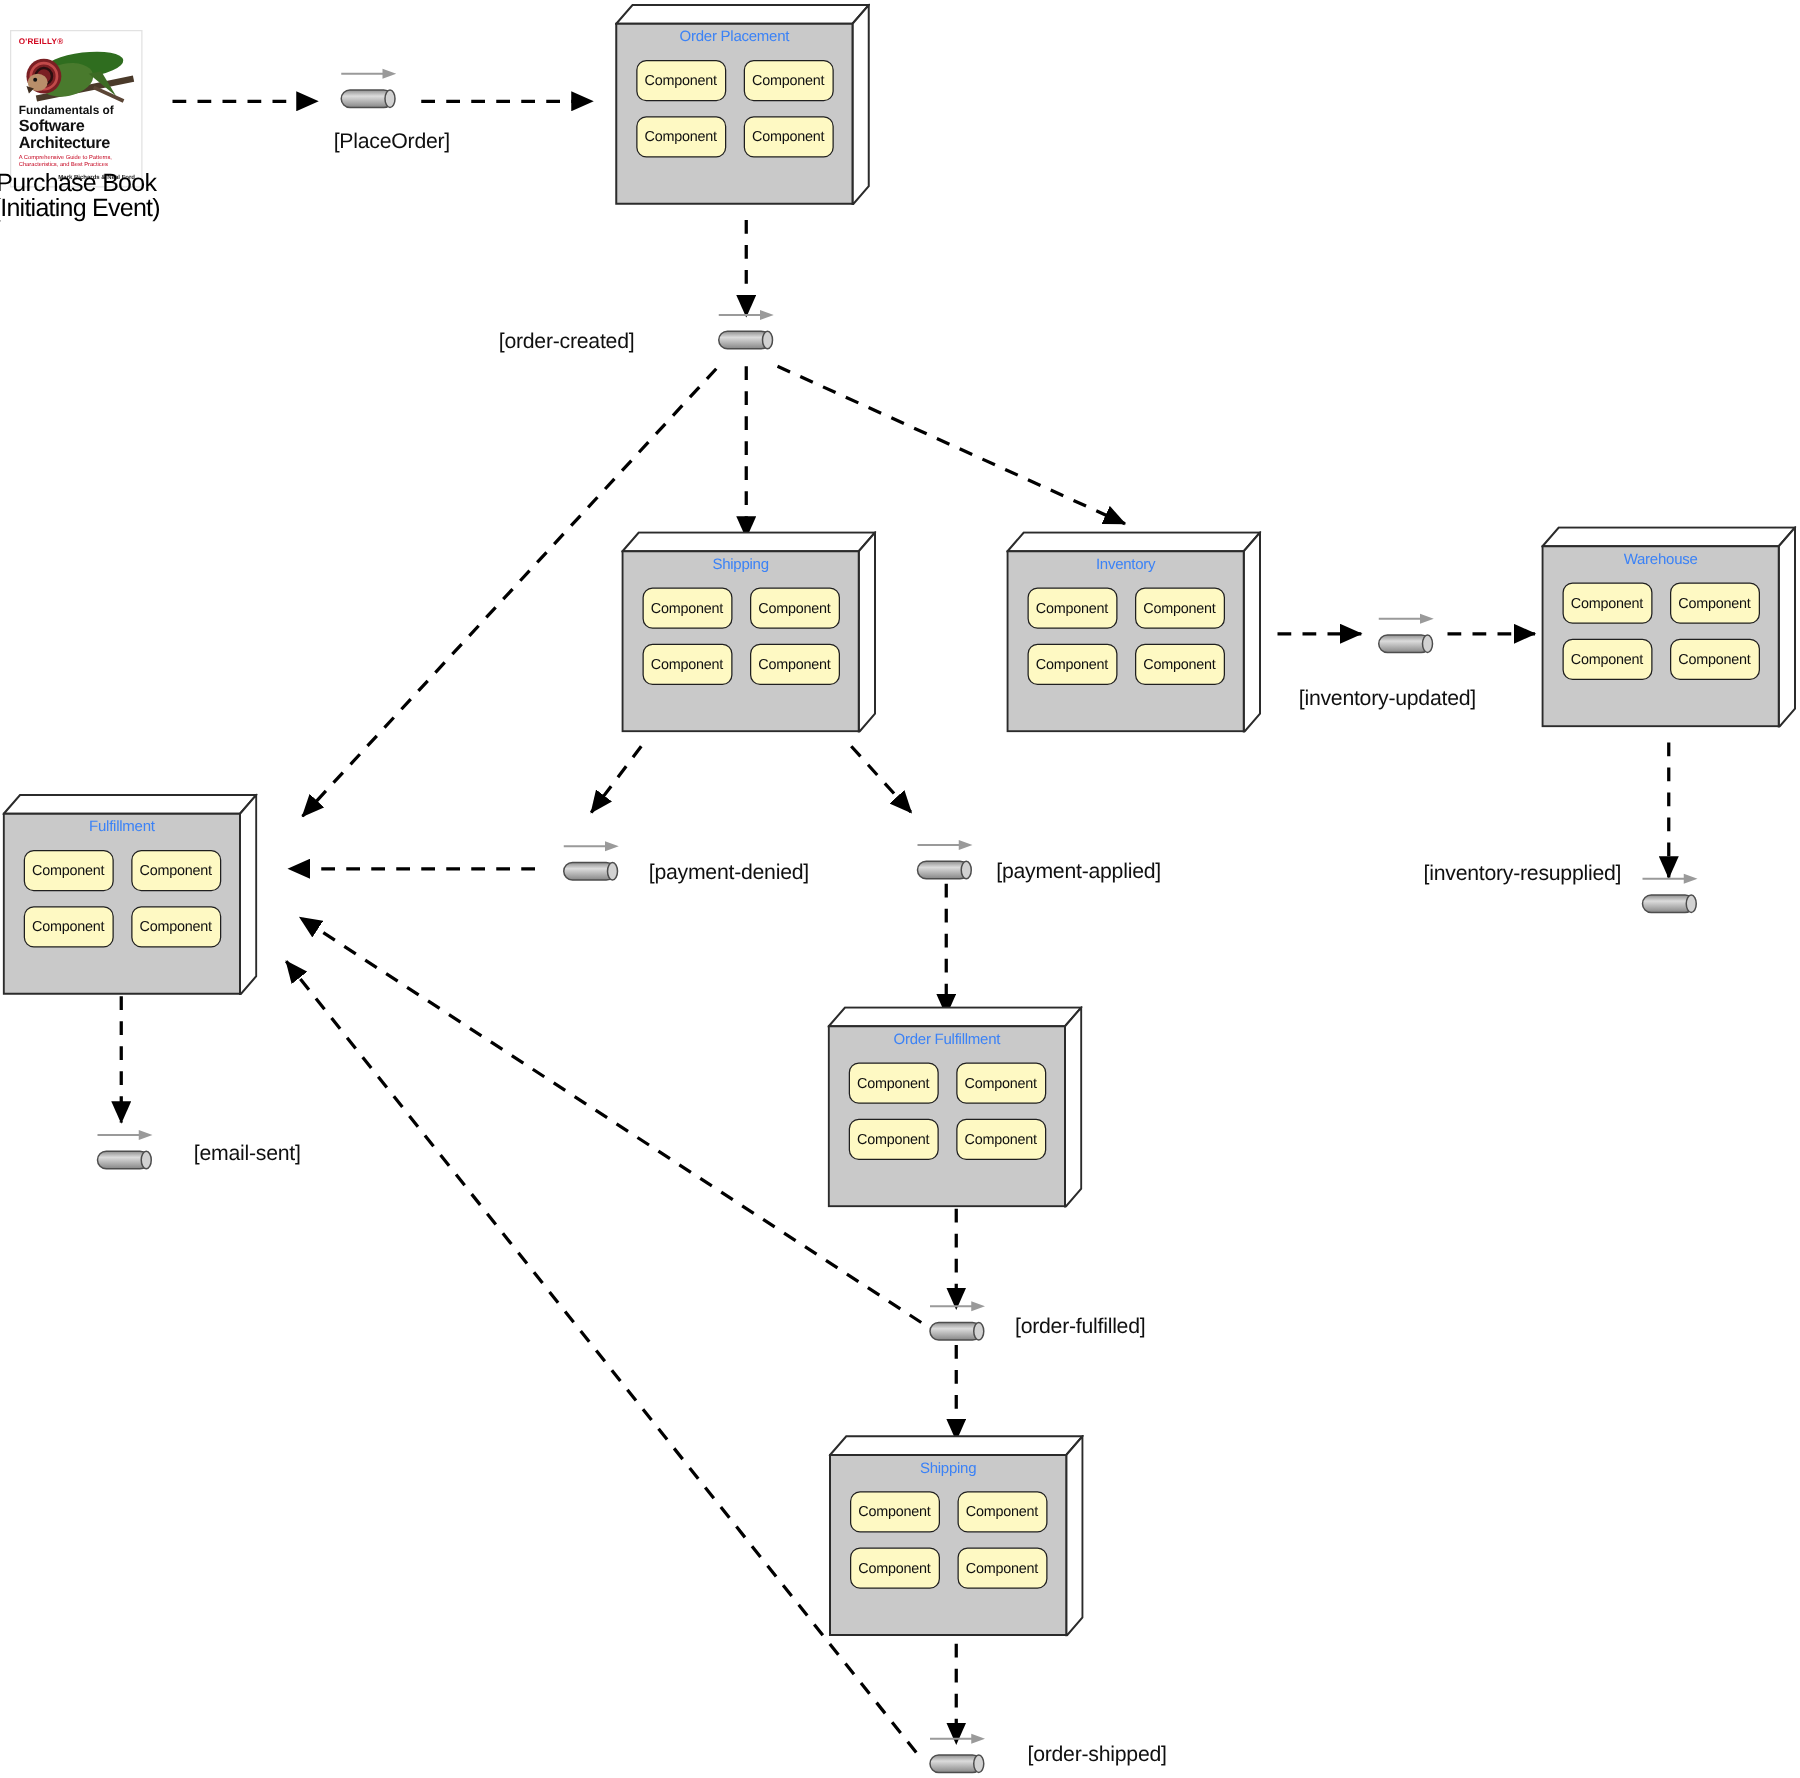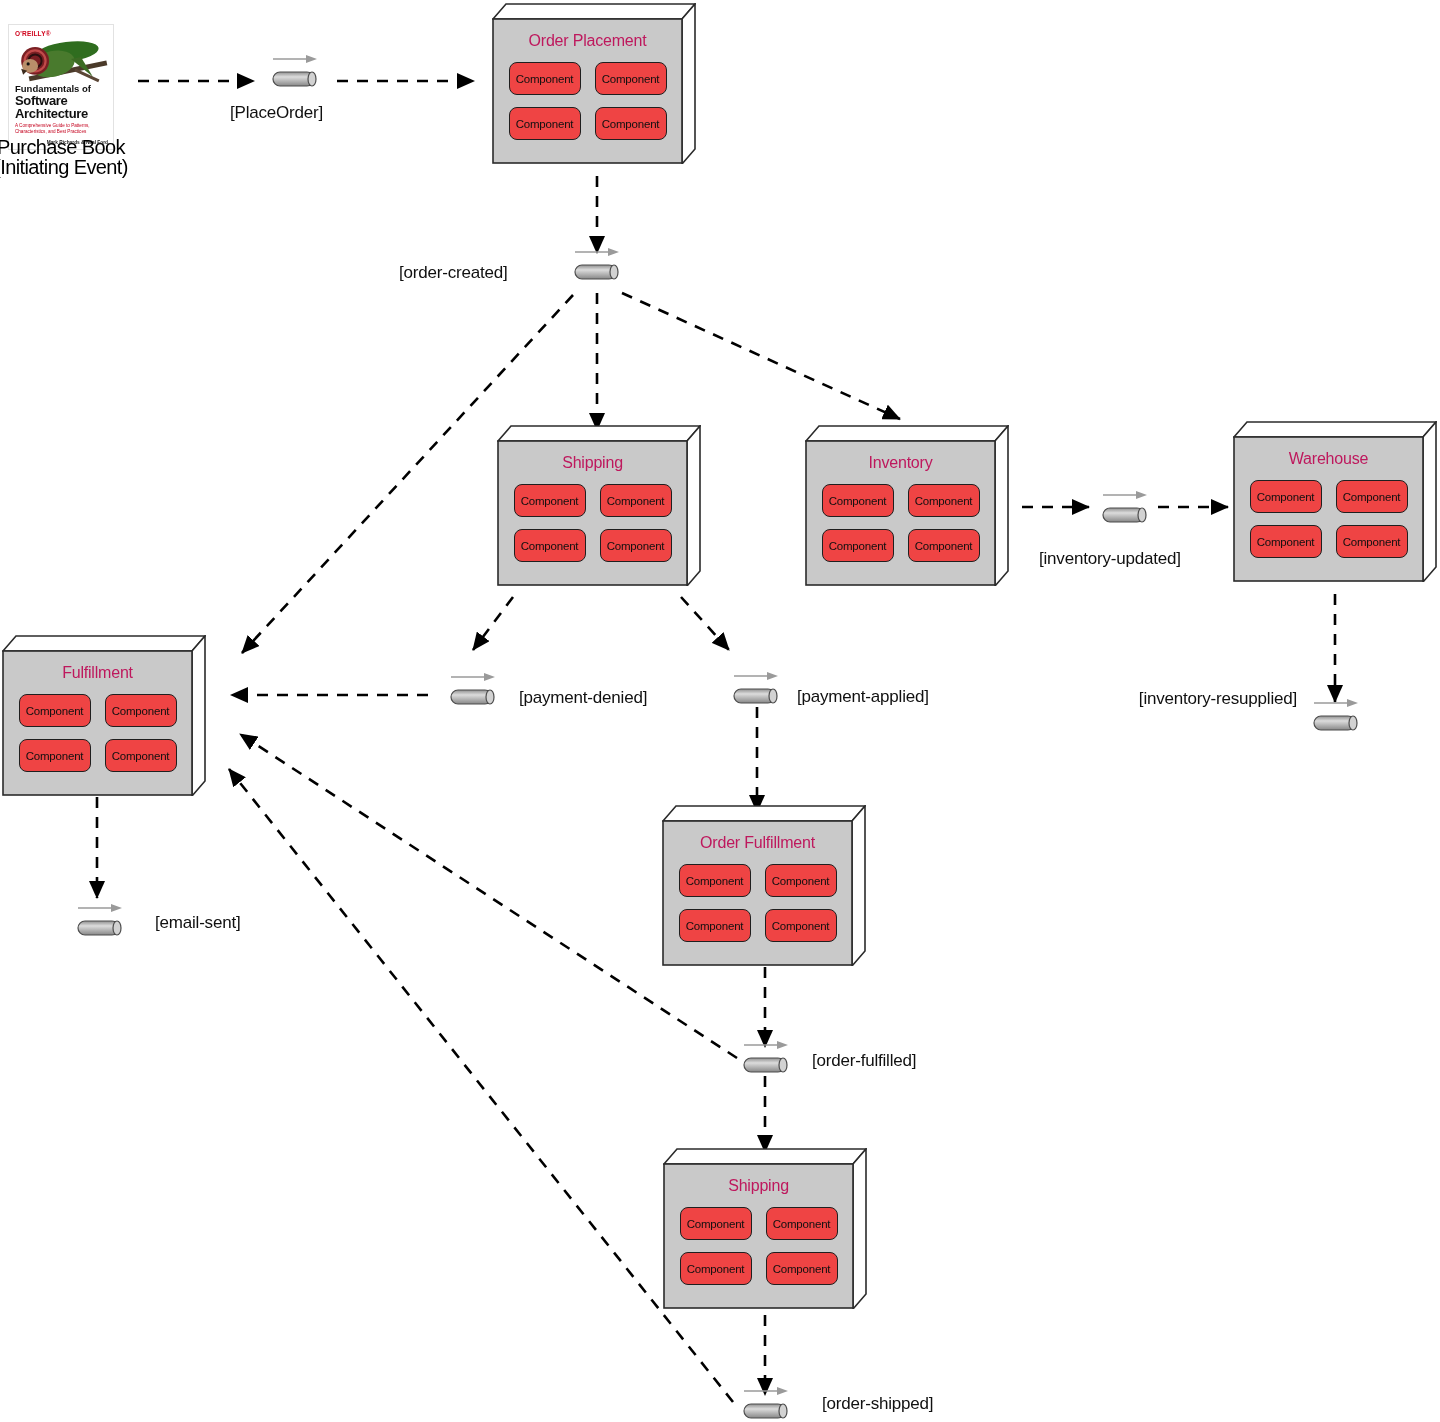--- a/index.html
+++ b/index.html
@@ -11,23 +11,23 @@
   #edges { position:absolute; left:0; top:0; }
   .flow { stroke:#000; stroke-width:2.6; stroke-dasharray:11 9; fill:none; }
 
   
   .service { position:absolute; width:204px; height:161px; }
   .service svg.faces { position:absolute; left:0; top:0; }
   .ftop, .fright { fill:#ffffff; stroke:#2b2b2b; stroke-width:1.6; }
   .ffront { fill:#c9c9c9; stroke:#2b2b2b; stroke-width:1.6; }
   .front { position:absolute; left:1px; top:16px; width:189px; height:144px;
            display:flex; flex-direction:column; align-items:center; }
-  .title { margin-top:13px; font-size:16px; letter-spacing:-0.2px; color:#be185d; }
+  .title { margin-top:3px; font-size:12px; letter-spacing:-0.2px; color:#3b82f6; }
   .grid { margin-top:12px; display:grid; grid-template-columns:72px 72px; gap:12px 14px; }
-  .component { height:33px; background:#ef4444; border:1.5px solid #1f1f1f; border-radius:8px;
+  .component { height:33px; background:#fef9c3; border:1.5px solid #1f1f1f; border-radius:8px;
                display:flex; align-items:center; justify-content:center;
                font-size:11.5px; letter-spacing:-0.2px; color:#101010; }
 
   
   .channel { position:absolute; width:50px; height:36px; }
   .parrow { stroke:#9a9a9a; stroke-width:1.6; }
   .parrowhead { fill:#9a9a9a; }
   .pbody { fill:url(#cylg); stroke:#4d4d4d; stroke-width:1.2; }
   .pcap { fill:#d2d2d2; stroke:#4d4d4d; stroke-width:1.2; }
   .ch-label { position:absolute; font-size:17px; letter-spacing:-0.2px; color:#101010; white-space:nowrap; }
@@ -231,21 +231,21 @@
   </div>
 
   <div class="channel" style="left:270px;top:52px">
     <svg width="50" height="36">
       <line class="parrow" x1="3" y1="7" x2="37" y2="7"></line>
         <polygon class="parrowhead" points="36,3 47,7 36,11"></polygon>
       <rect class="pbody" x="3" y="20" width="41" height="14" rx="7"></rect>
         <ellipse class="pcap" cx="42" cy="27" rx="4" ry="7"></ellipse>
     </svg>
   </div>
-  <div class="ch-label" style="left:230px;top:103px;width:130px;text-align:left">[PlaceOrder]</div>
+  <div class="ch-label" style="left:230px;top:103px;width:130px;text-align:right">[PlaceOrder]</div>
 
   <div class="channel" style="left:572px;top:245px">
     <svg width="50" height="36">
       <line class="parrow" x1="3" y1="7" x2="37" y2="7"></line>
         <polygon class="parrowhead" points="36,3 47,7 36,11"></polygon>
       <rect class="pbody" x="3" y="20" width="41" height="14" rx="7"></rect>
         <ellipse class="pcap" cx="42" cy="27" rx="4" ry="7"></ellipse>
     </svg>
   </div>
   <div class="ch-label" style="left:399px;top:263px;width:150px;text-align:left">[order-created]</div>

